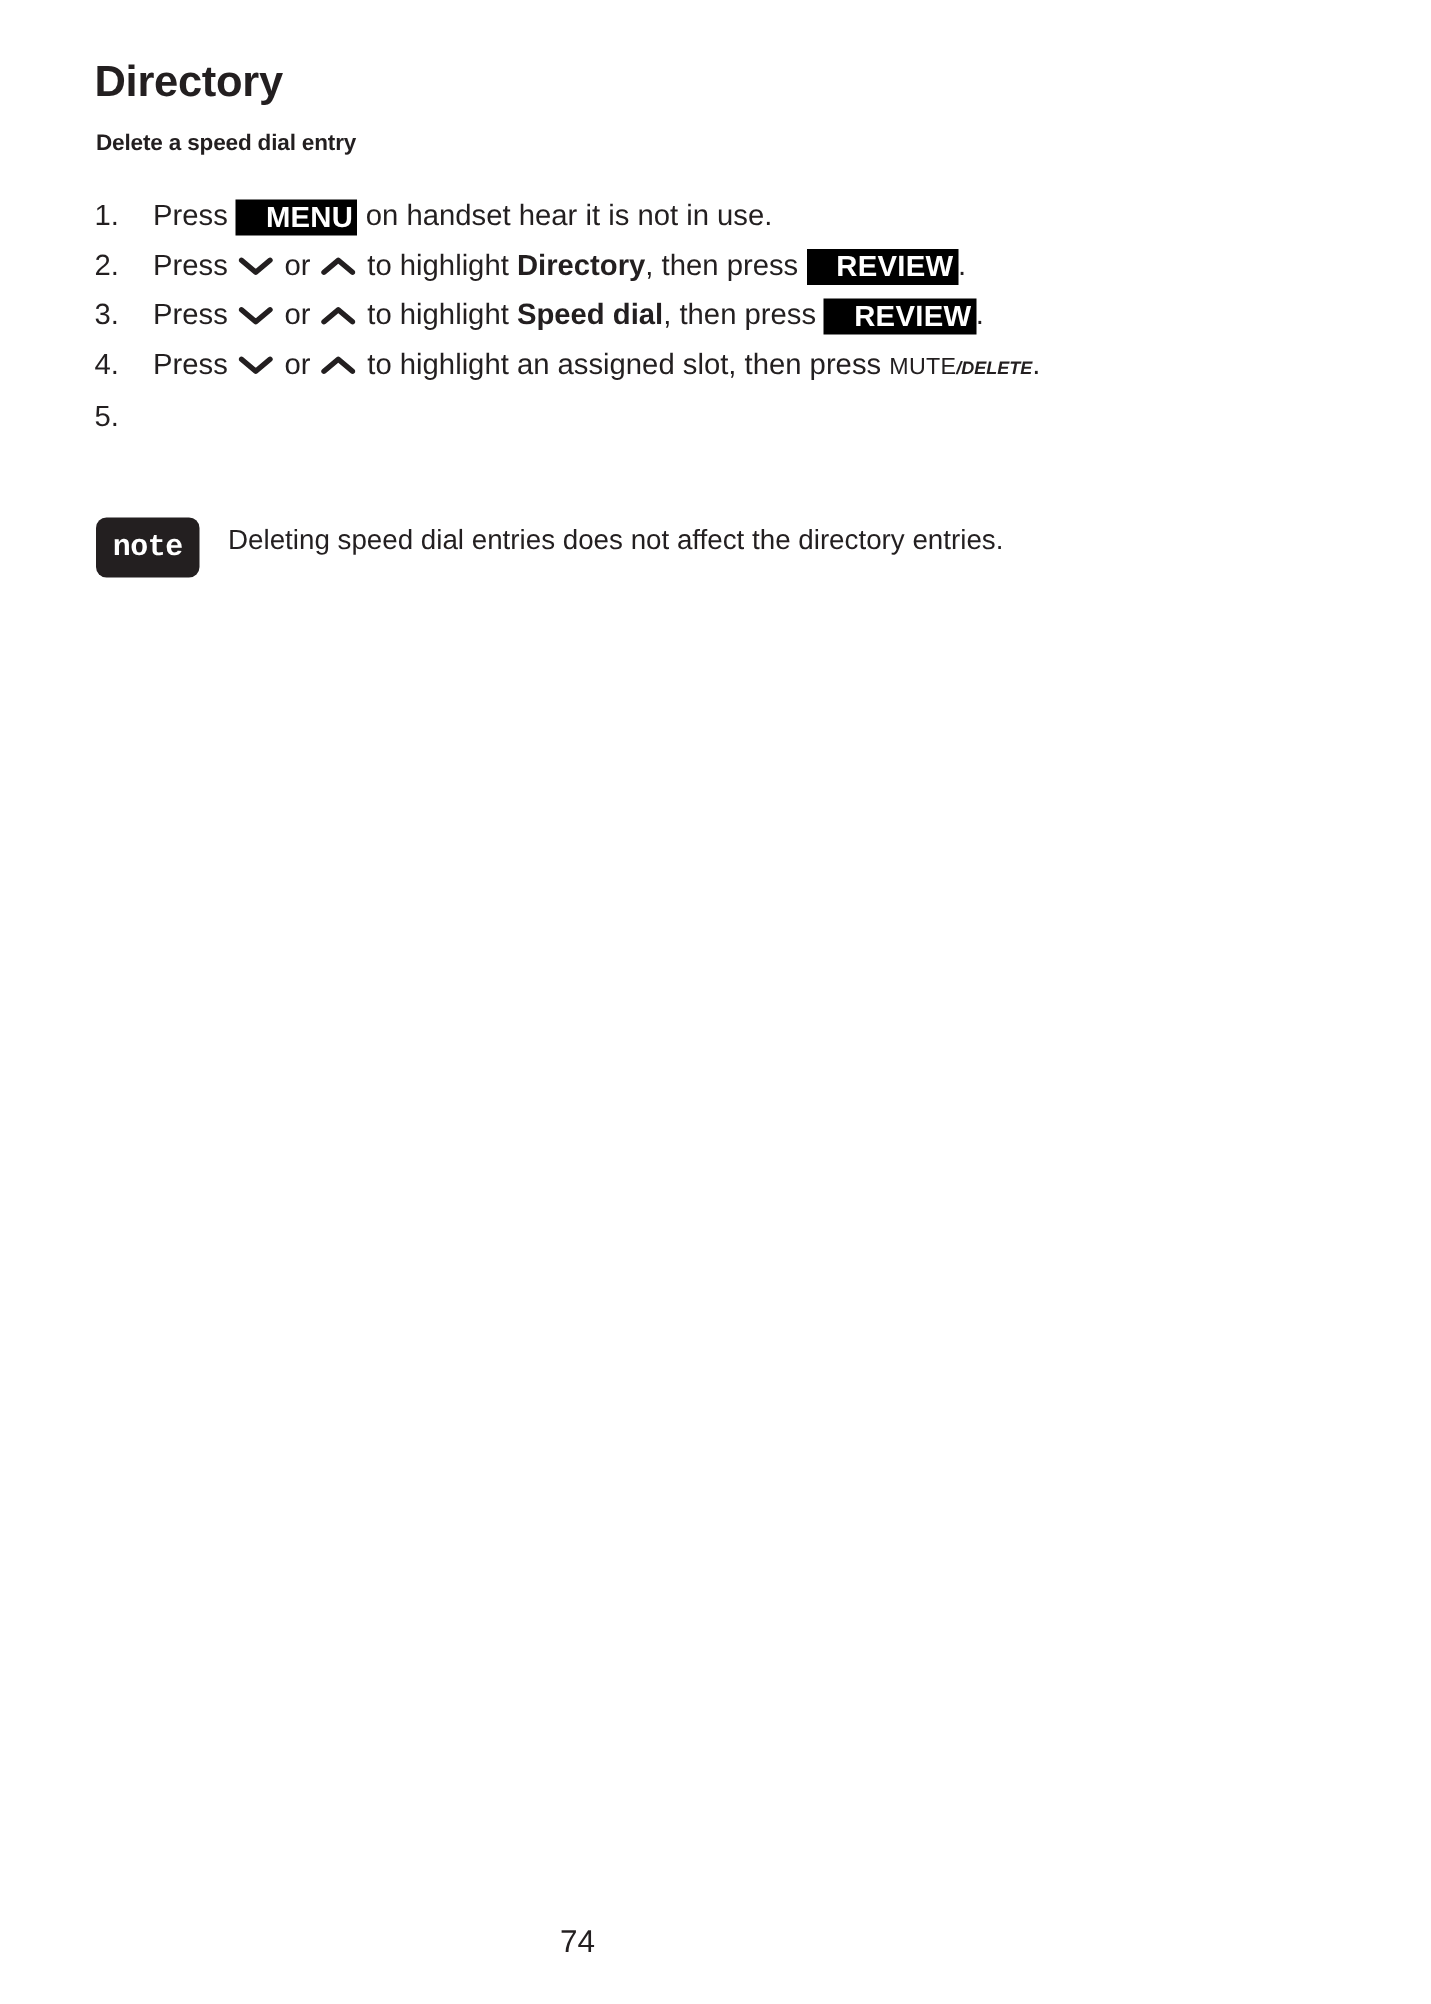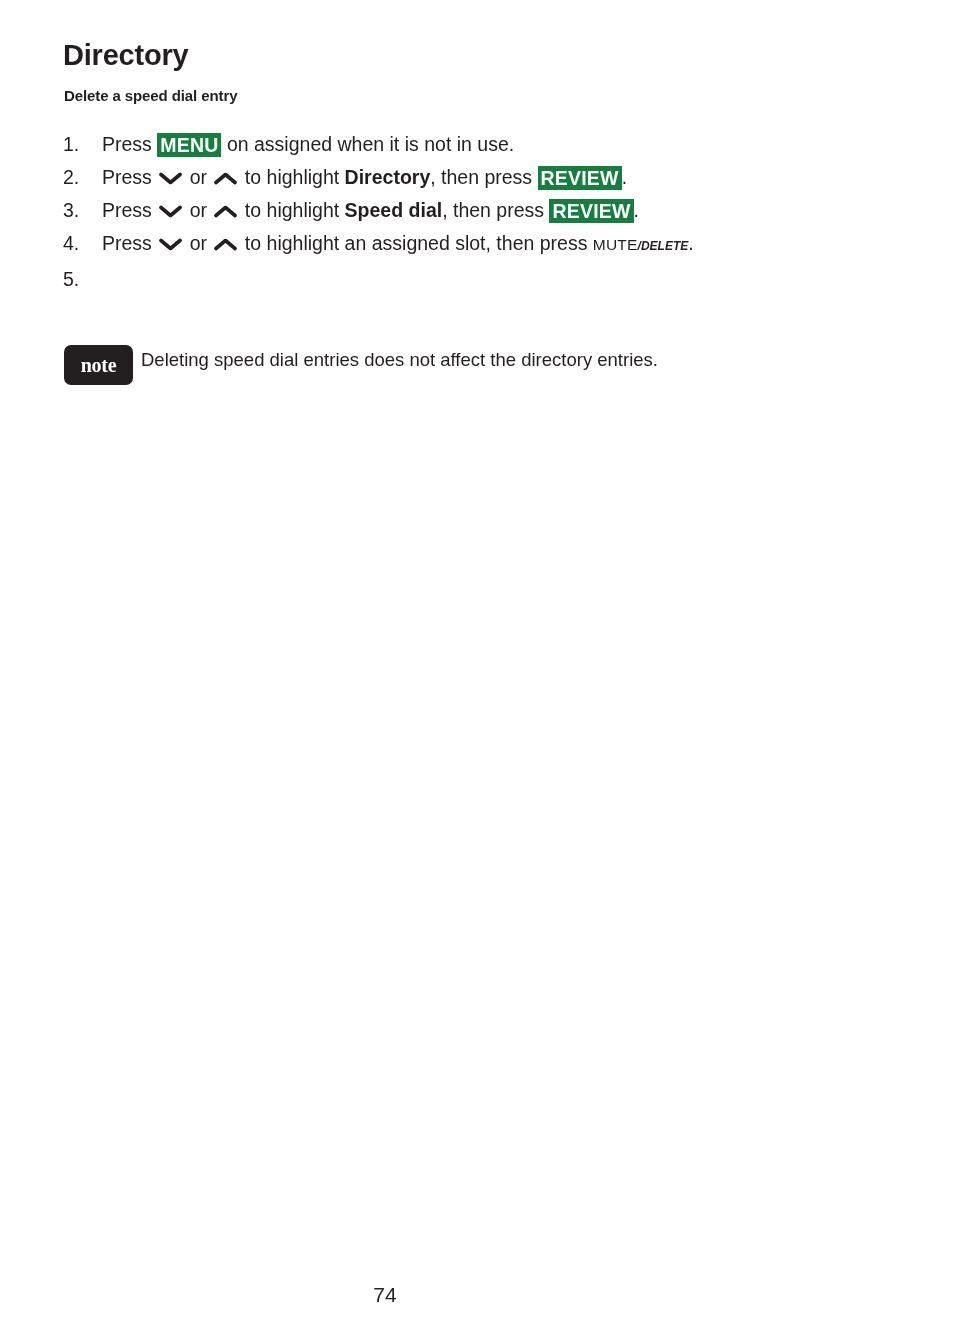--- a/index.html
+++ b/index.html
@@ -71,26 +71,26 @@
   .step-line {
     display: block;
     white-space: nowrap;
   }
 
   .bold { font-weight: bold; }
 
   
   .key {
     display: inline-block;
-    background: #15803d;
+    background: #000000;
     color: #ffffff;
     font-weight: bold;
     font-size: 19.5px;
     line-height: 22px;
-    padding: 1px 3px 1px 3px;
+    padding: 1px 3px 1px 20px;
     margin: 0 0px;
     letter-spacing: 0.2px;
     vertical-align: baseline;
     position: relative;
     top: 1px;
   }
 
   
   .smallcaps-key {
     font-weight: normal;
@@ -130,25 +130,25 @@
     height: 40px;
     background: #231f20;
     border-radius: 7px;
     color: #ffffff;
     font-weight: bold;
     font-size: 20px;
     letter-spacing: -0.3px;
     display: flex;
     align-items: center;
     justify-content: center;
-    font-family: Liberation Serif, serif;
+    font-family: Liberation Mono, monospace;
   }
   .note-text {
     position: absolute;
-    left: 77px;
+    left: 88px;
     top: 2px;
     font-size: 18.5px;
     line-height: 26px;
     color: #231f20;
     white-space: nowrap;
   }
 
   
   .page-number {
     position: absolute;
@@ -165,21 +165,21 @@
 
 <div class="page">
 
   <div class="chapter-title">Directory</div>
 
   <div class="section-title">Delete a speed dial entry</div>
 
   <div class="steps">
       <div class="step">
         <span class="step-num">1.</span>
-        <span class="step-line"><span>Press </span><span class="key">MENU</span><span> on assigned when it is not in use.</span></span>
+        <span class="step-line"><span>Press </span><span class="key">MENU</span><span> on handset hear it is not in use.</span></span>
       </div>
       <div class="step">
         <span class="step-num">2.</span>
         <span class="step-line"><span>Press </span><span class="chev"><svg width="23" height="15" viewBox="0 0 23 15" xmlns="http://www.w3.org/2000/svg">
               <path d="M2 3.5 L11.5 11.5 L21 3.5" fill="none" stroke="#231f20" stroke-width="3.6" stroke-linecap="round" stroke-linejoin="round"></path>
             </svg></span><span> or </span><span class="chev"><svg width="23" height="15" viewBox="0 0 23 15" xmlns="http://www.w3.org/2000/svg">
               <path d="M2 11.5 L11.5 3.5 L21 11.5" fill="none" stroke="#231f20" stroke-width="3.6" stroke-linecap="round" stroke-linejoin="round"></path>
             </svg></span><span> to highlight </span><span class="bold">Directory</span><span>, then press </span><span class="key">REVIEW</span><span>.</span></span>
       </div>
       <div class="step">

